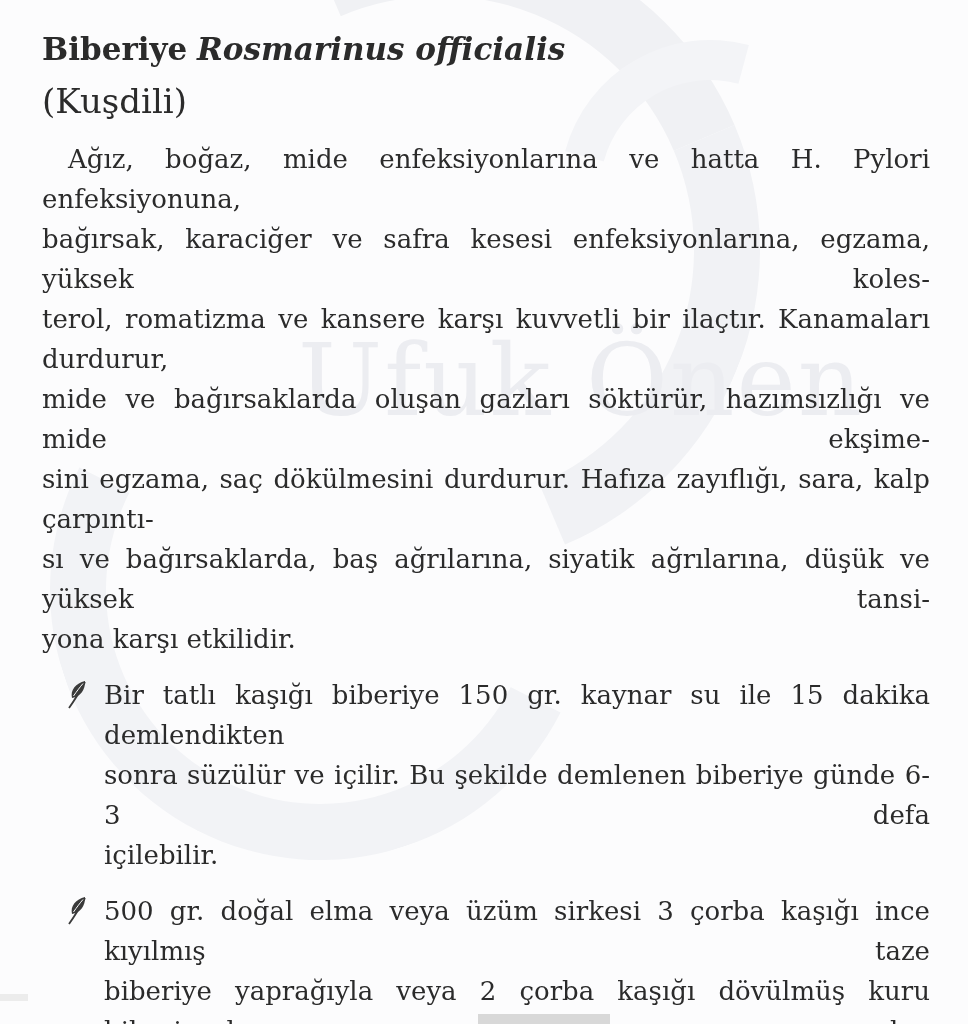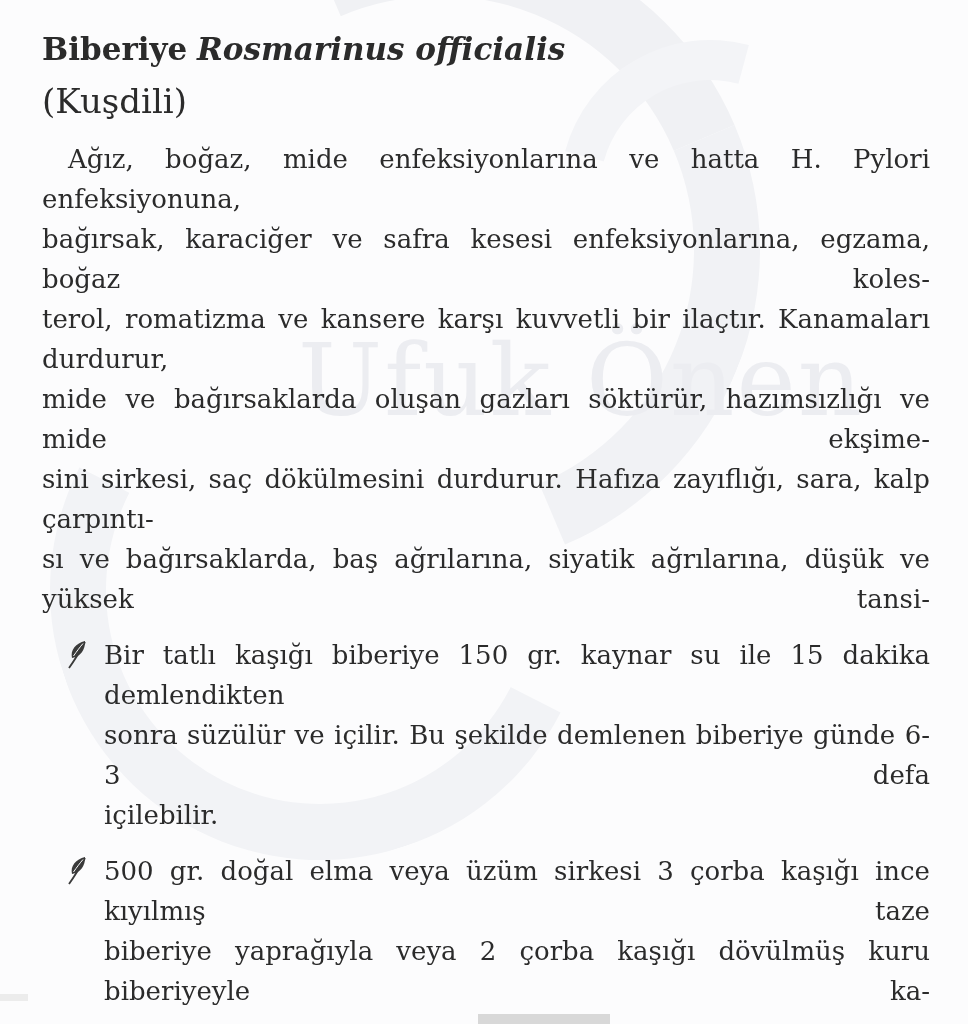--- a/index.html
+++ b/index.html
@@ -95,25 +95,26 @@
 
     <h1 class="heading">
       <span class="plant-name">Biberiye</span>
       <span class="latin-name">Rosmarinus officialis</span>
     </h1>
 
     <div class="common-name">(Kuşdili)</div>
 
     <div class="intro">
         <div class="tline tline-first">Ağız, boğaz, mide enfeksiyonlarına ve hatta H. Pylori enfeksiyonuna,</div>
-        <div class="tline">bağırsak, karaciğer ve safra kesesi enfeksiyonlarına, egzama, boğaz koles-</div>
+        <div class="tline">bağırsak, karaciğer ve safra kesesi enfeksiyonlarına, egzama, yüksek koles-</div>
         <div class="tline">terol, romatizma ve kansere karşı kuvvetli bir ilaçtır. Kanamaları durdurur,</div>
         <div class="tline">mide ve bağırsaklarda oluşan gazları söktürür, hazımsızlığı ve mide ekşime-</div>
-        <div class="tline">sini sirkesi, saç dökülmesini durdurur. Hafıza zayıflığı, sara, kalp çarpıntı-</div>
+        <div class="tline">sini egzama, saç dökülmesini durdurur. Hafıza zayıflığı, sara, kalp çarpıntı-</div>
         <div class="tline">sı ve bağırsaklarda, baş ağrılarına, siyatik ağrılarına, düşük ve yüksek tansi-</div>
+        <div class="tline tline-last">yona karşı etkilidir.</div>
       </div>
 
     <div class="bullets">
 
       <div class="bullet">
         <span class="bullet-icon">
           <svg width="22" height="30" viewBox="0 0 22 30">
             <path d="M3 29 C8 22, 13 14, 19 3" stroke="#3a3a3a" stroke-width="1.8" fill="none"></path>
             <path d="M6 19 C4 11, 10 4, 19 2 C19.5 11, 14 18, 6 19 Z" fill="#3a3a3a"></path>
             <path d="M7.5 17 C11 12, 14 8, 17 4.5" stroke="#fcfcfd" stroke-width="1" fill="none"></path>

